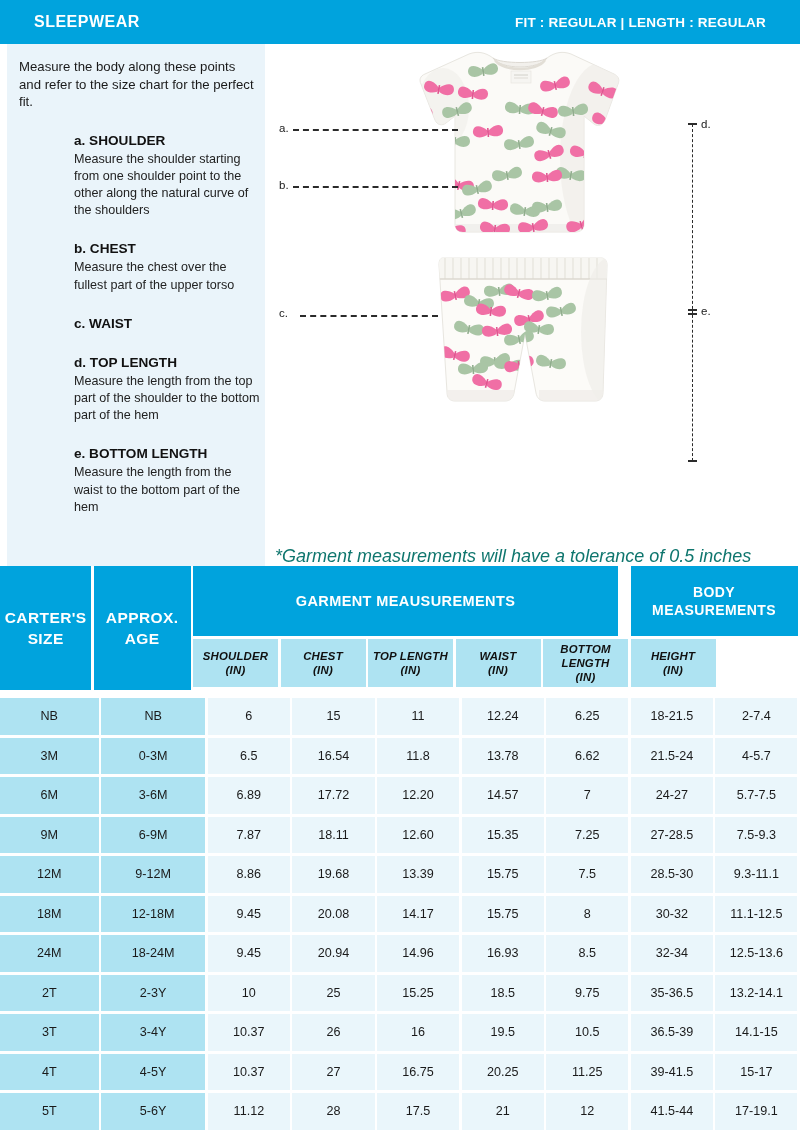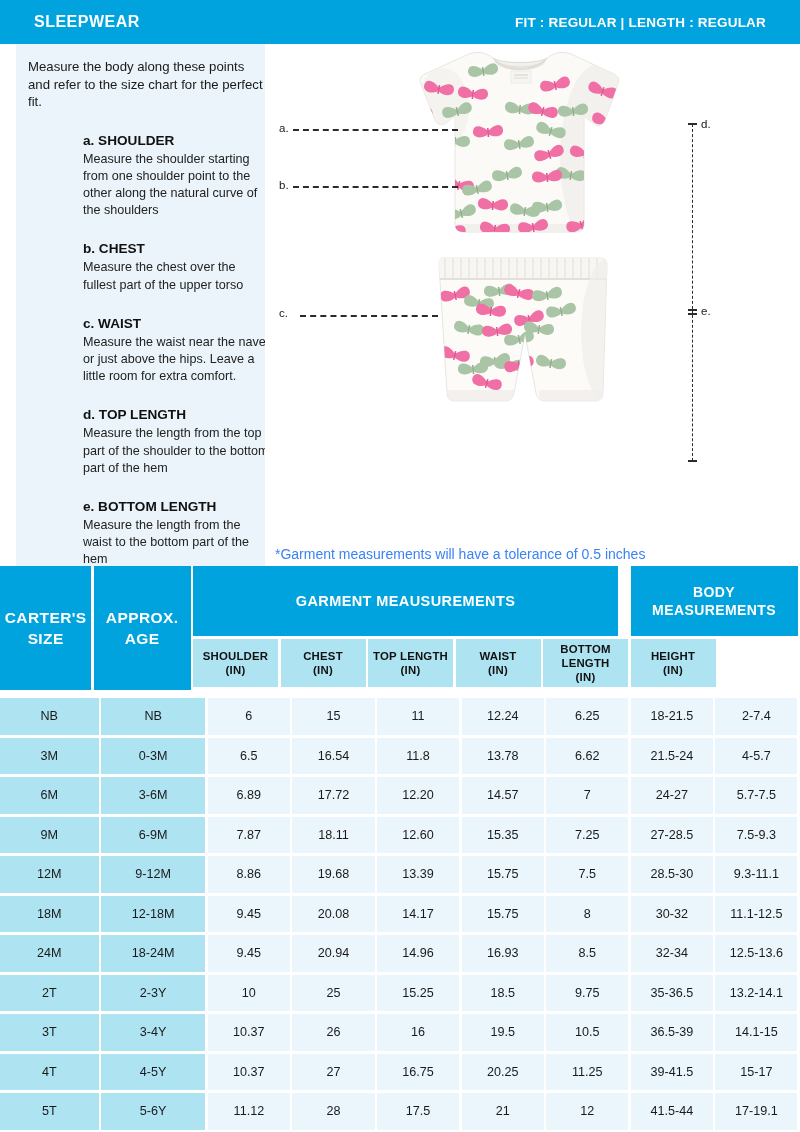--- a/index.html
+++ b/index.html
@@ -22,21 +22,21 @@
     color: #ffffff; font-size: 16px; font-weight: bold;
     letter-spacing: .5px;
   }
   .topbar-fit {
     color: #ffffff; font-size: 13.5px; font-weight: bold;
     letter-spacing: .2px;
   }
 
   
   .leftpanel {
-    position: absolute; left: 16px; top: 44px; width: 265px; height: 522px;
+    position: absolute; left: 7px; top: 44px; width: 265px; height: 522px;
     background: #eaf4fa;
     padding: 14px 12px 12px 12px;
   }
   .intro {
     font-size: 13.2px; line-height: 17.5px; color: #1a1a1a;
   }
   .steps { margin-top: 12px; padding-left: 55px; }
   .step { margin-bottom: 9px; margin-top: 21px; }
   .step-title {
     font-size: 13.6px; font-weight: bold; color: #111; line-height: 18px;
@@ -68,21 +68,21 @@
   .cap-h {
     position: absolute; width: 1.6px; background: #2b2b2b;
   }
 
   
   .shirt-wrap { position: absolute; left: 150px; top: 4px; width: 245px; height: 195px; }
   .shorts-wrap { position: absolute; left: 168px; top: 208px; width: 200px; height: 165px; }
 
   .note {
     position: absolute; left: 275px; top: 546px;
-    font-size: 14px; color: #3b82f6;
+    font-size: 18px; color: #0f766e; font-style: italic;
   }
 
   
   .table {
     position: absolute; left: 0; top: 566px; width: 800px; height: 566px;
     background: #ffffff;
   }
   .trow { display: flex; width: 800px; }
   .hdr-row { height: 132px; }
   .cell {
@@ -105,21 +105,21 @@
   }
   .hdr-lite {
     background: #aee3f2; color: #111; font-weight: bold;
     font-size: 11.4px; letter-spacing: .2px; line-height: 14px;
   }
   .hdr-stack { display: flex; flex-direction: column; }
   .group-top {
     height: 70px; display: flex; align-items: center; justify-content: center;
     font-size: 14.5px; margin-bottom: 3px;
   }
-  .sub-row { display: flex; height: 51px; }
+  .sub-row { display: flex; height: 51px; font-style: italic; }
   .tall-label {
     height: 124px; font-size: 15.5px; line-height: 21px;
     margin-bottom: 3px;
   }
   .body-group {
     display: flex; flex-direction: column;
   }
   .body-top {
     height: 70px; display: flex; align-items: center; justify-content: center;
     font-size: 14px; line-height: 18px; margin-bottom: 3px;
@@ -146,21 +146,20 @@
         <div class="step-body">Measure the shoulder starting from one shoulder point to the other along the natural curve of the shoulders</div>
       </div>
 
       <div class="step">
         <div class="step-title">b. CHEST</div>
         <div class="step-body">Measure the chest over the fullest part of the upper torso</div>
       </div>
 
       <div class="step">
         <div class="step-title">c. WAIST</div>
-        <div class="step-body">Measure the waist near the navel or just above the hips. Leave a little room for extra comfort.</div>
       </div>
 
       <div class="step">
         <div class="step-title">d. TOP LENGTH</div>
         <div class="step-body">Measure the length from the top part of the shoulder to the bottom part of the hem</div>
       </div>
 
       <div class="step">
         <div class="step-title">e. BOTTOM LENGTH</div>
         <div class="step-body">Measure the length from the waist to the bottom part of the hem</div>

